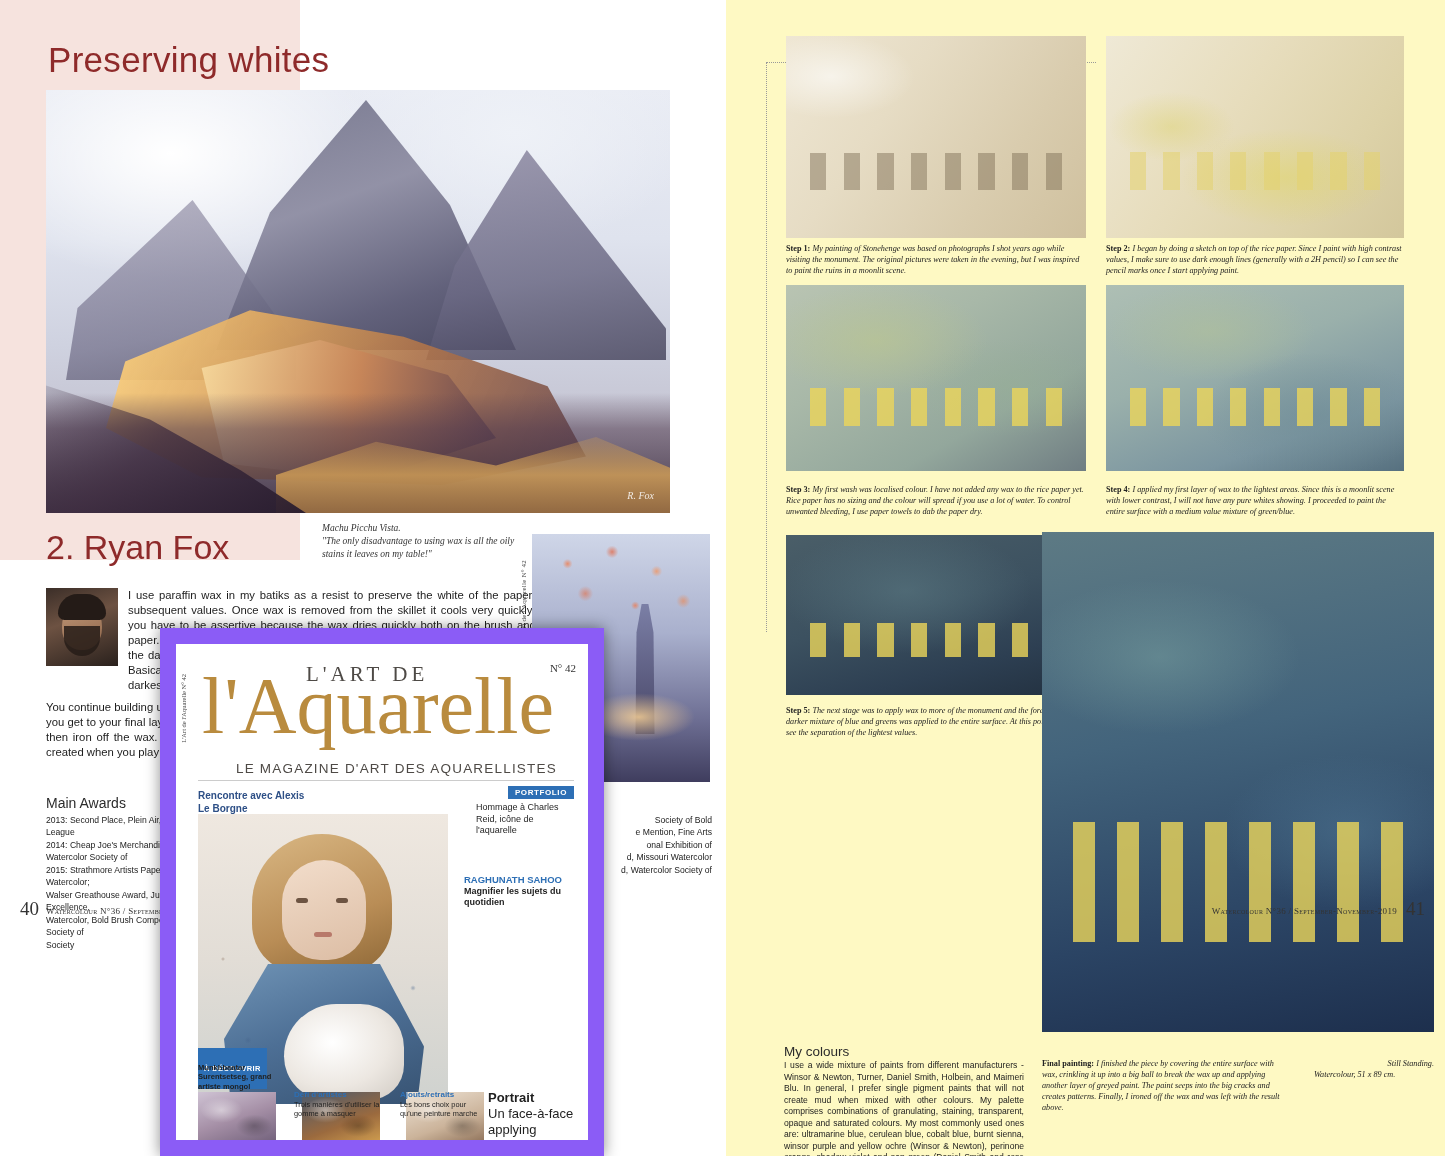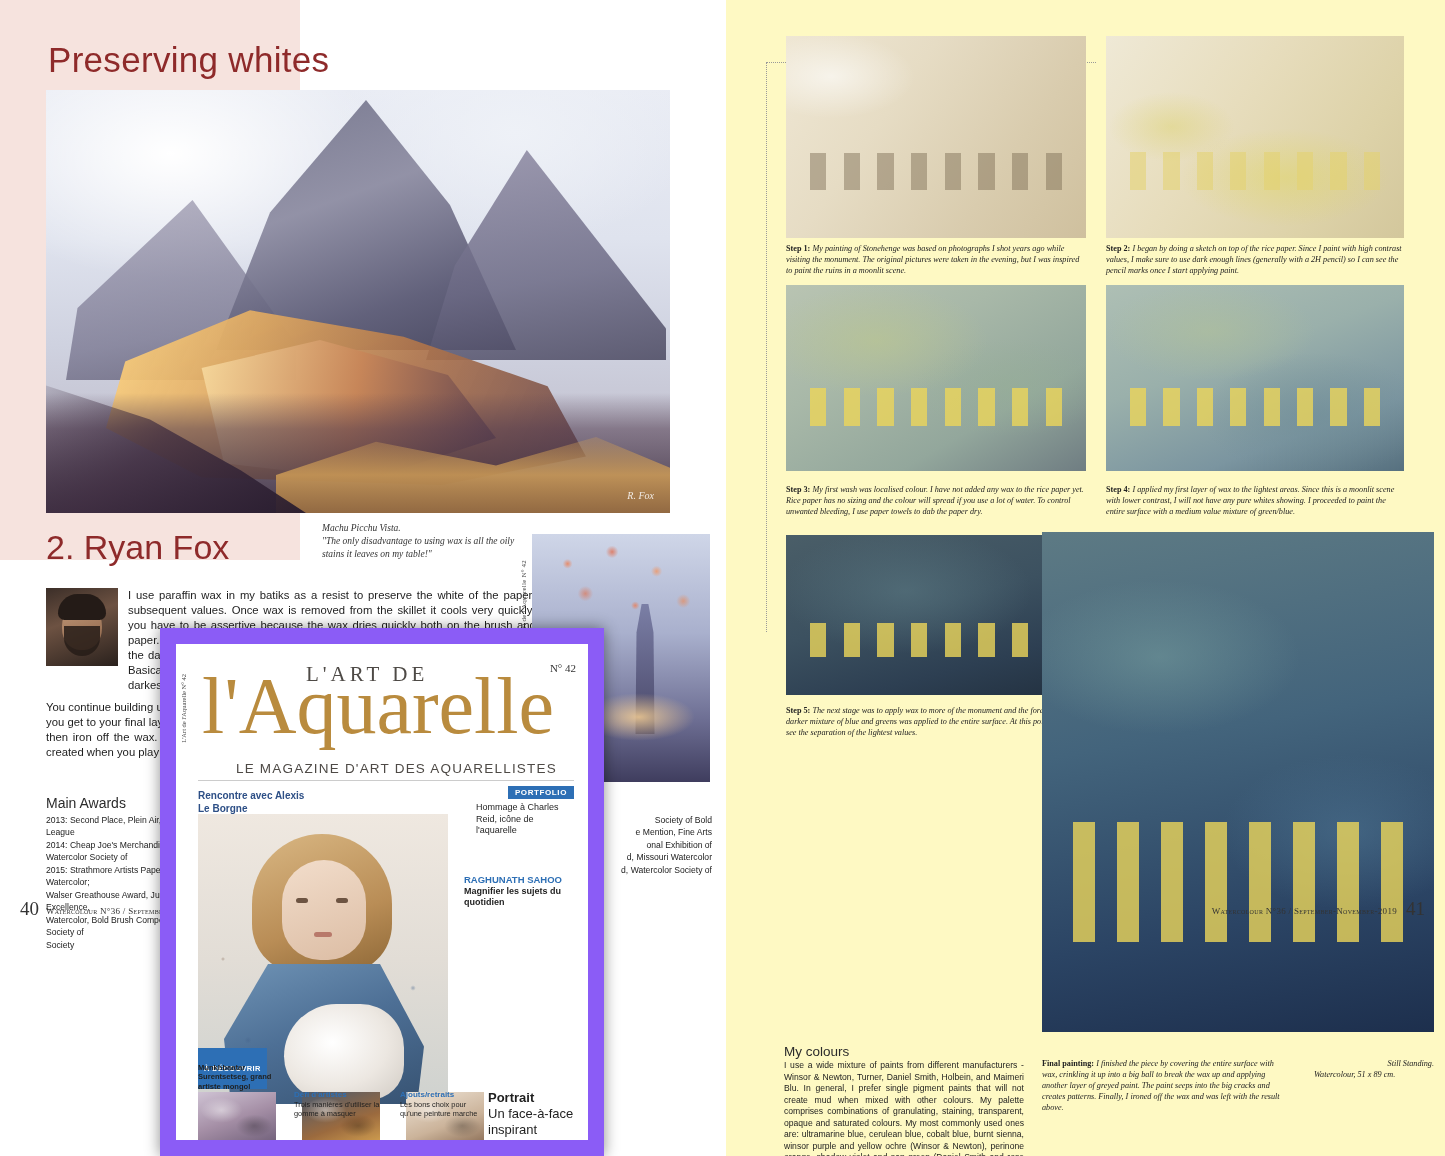--- a/index.html
+++ b/index.html
@@ -881,19 +881,19 @@
       <div class="bot1">
         <div class="hd">Défi d'artistes</div>
         <div>Trois manières d'utiliser la gomme à masquer</div>
       </div>
       <div class="bot2">
         <div class="hd">Ajouts/retraits</div>
         <div>Les bons choix pour qu'une peinture marche</div>
       </div>
       <div class="bot3">
         <div class="hd">Portrait</div>
-        <div>Un face-à-face inspirant</div>
+        <div>Un face-à-face applying</div>
       </div>
 
     </div>
   </div>
 
 </div>
 
 </body></html>

